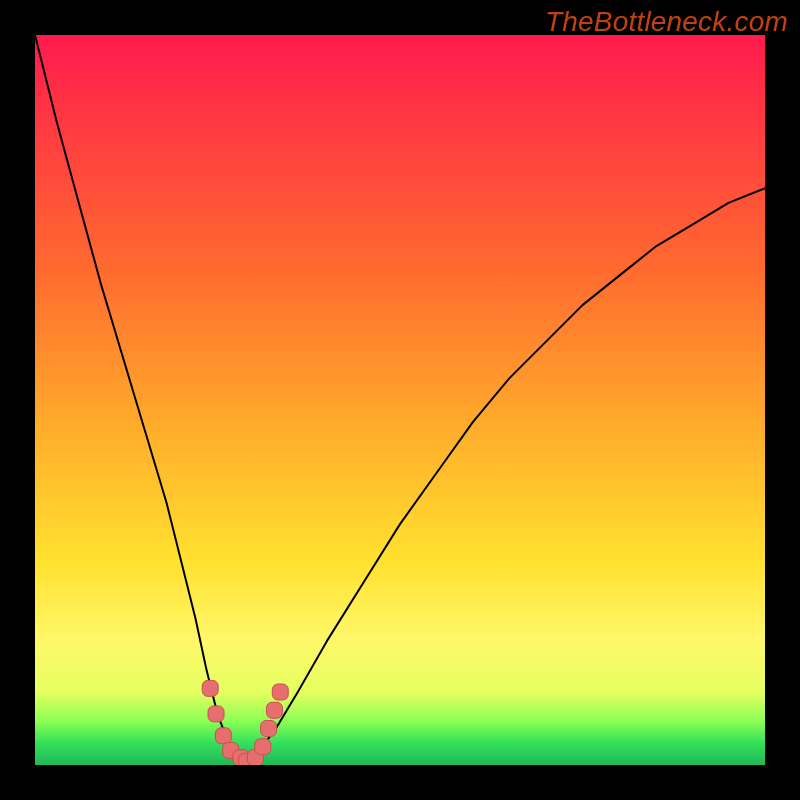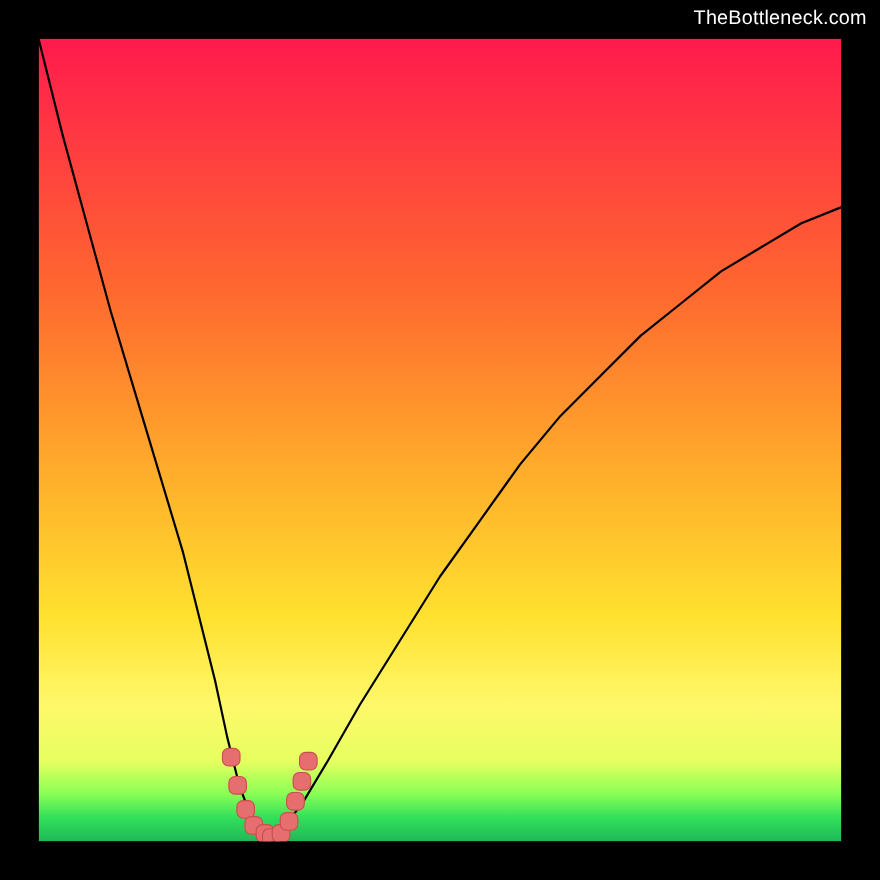--- a/index.html
+++ b/index.html
@@ -22,25 +22,26 @@
     left: 35px;
     top: 35px;
     width: 730px;
     height: 730px;
     overflow: hidden;
   }
   .watermark {
     position: absolute;
     top: 6px;
     right: 12px;
-    color: #ffffff;
-    font-size: 18px;
+    color: #c2410c;
+    font-size: 28px;
     font-weight: 500;
     letter-spacing: 0.2px;
     z-index: 5;
+    font-style: italic;
   }
   svg { display: block; }
 </style>
 </head>
 <body>
 
 <div class="frame">
   <div class="watermark">TheBottleneck.com</div>
   <div class="plot-area">
     <svg id="chart-svg" width="730" height="730" viewBox="0 0 730 730" preserveAspectRatio="none">

